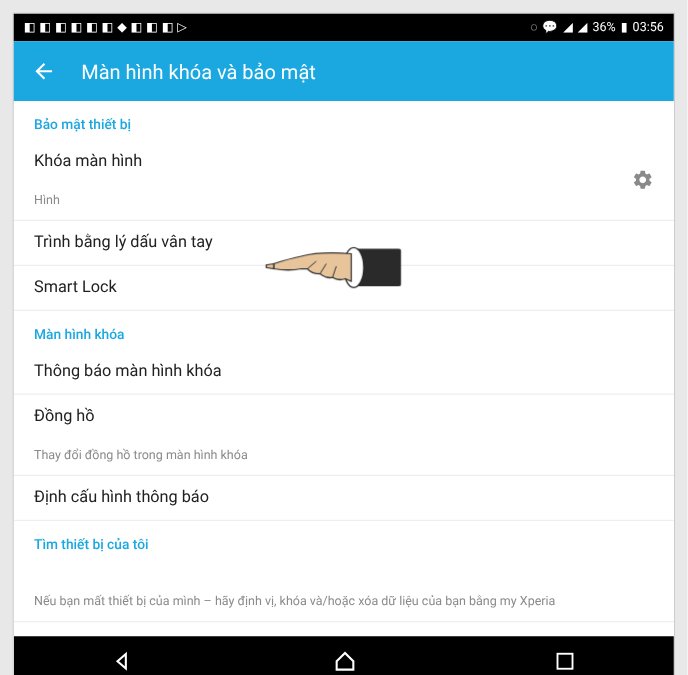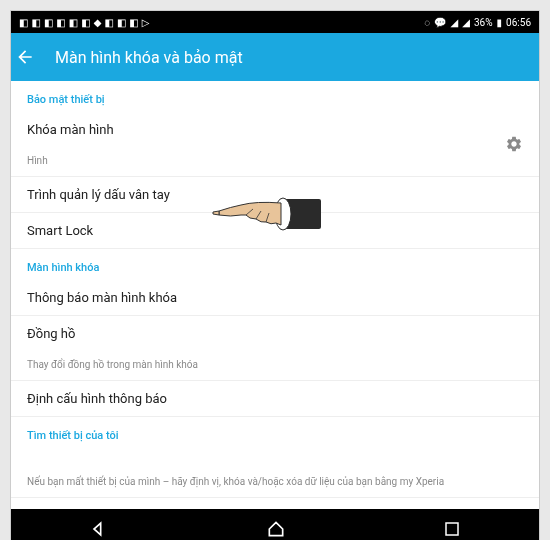--- a/index.html
+++ b/index.html
@@ -28,21 +28,21 @@
     }
     .status-left { display: flex; gap: 3px; align-items: center; }
     .status-right { display: flex; gap: 4px; align-items: center; }
     .status-icons span { font-size: 10px; }
     .app-bar {
       background: #1ba8e0;
       color: #fff;
       height: 48px;
       display: flex;
       align-items: center;
-      padding: 0 4px;
+      padding: 0 14px;
       gap: 20px;
     }
     .back-arrow {
       width: 20px; height: 20px;
       cursor: pointer;
     }
     .app-title { font-size: 16px; font-weight: 400; }
     .content {
       background: #fff;
       overflow-y: auto;
@@ -113,21 +113,21 @@
         <span>◧</span>
         <span>▷</span>
     </div>
     <div class="status-right">
       <span>◌</span>
       <span>💬</span>
       <span>◢</span>
       <span>◢</span>
       <span>36%</span>
       <span>▮</span>
-      <span>06:56</span>
+      <span>03:56</span>
     </div>
   </div>
 
   <div class="app-bar">
     <svg class="back-arrow" viewBox="0 0 24 24" fill="#fff">
       <path d="M20 11H7.83l5.59-5.59L12 4l-8 8 8 8 1.41-1.41L7.83 13H20v-2z"></path>
     </svg>
     <div class="app-title">Màn hình khóa và bảo mật</div>
   </div>
 
@@ -140,21 +140,21 @@
         <div class="item-title">Khóa màn hình</div>
         <div class="item-sub">Hình</div>
       </div>
       <svg class="gear" viewBox="0 0 24 24" fill="#8a8a8a">
         <path d="M19.14 12.94c.04-.3.06-.61.06-.94 0-.32-.02-.64-.07-.94l2.03-1.58c.18-.14.23-.41.12-.61l-1.92-3.32c-.12-.22-.37-.29-.59-.22l-2.39.96c-.5-.38-1.03-.7-1.62-.94l-.36-2.54c-.04-.24-.24-.41-.48-.41h-3.84c-.24 0-.43.17-.47.41l-.36 2.54c-.59.24-1.13.57-1.62.94l-2.39-.96c-.22-.08-.47 0-.59.22L2.74 8.87c-.12.21-.08.47.12.61l2.03 1.58c-.05.3-.09.63-.09.94s.02.64.07.94l-2.03 1.58c-.18.14-.23.41-.12.61l1.92 3.32c.12.22.37.29.59.22l2.39-.96c.5.38 1.03.7 1.62.94l.36 2.54c.05.24.24.41.48.41h3.84c.24 0 .44-.17.47-.41l.36-2.54c.59-.24 1.13-.56 1.62-.94l2.39.96c.22.08.47 0 .59-.22l1.92-3.32c.12-.22.07-.47-.12-.61l-2.01-1.58zM12 15.6c-1.98 0-3.6-1.62-3.6-3.6s1.62-3.6 3.6-3.6 3.6 1.62 3.6 3.6-1.62 3.6-3.6 3.6z"></path>
       </svg>
     </div>
 
     <div class="item">
       <div class="item-text">
-        <div class="item-title">Trình quản lý dấu vân tay</div>
+        <div class="item-title">Trình bằng lý dấu vân tay</div>
       </div>
     </div>
 
     <div class="item">
       <div class="item-text">
         <div class="item-title">Smart Lock</div>
       </div>
     </div>
 
     <div class="section-header">Màn hình khóa</div>

